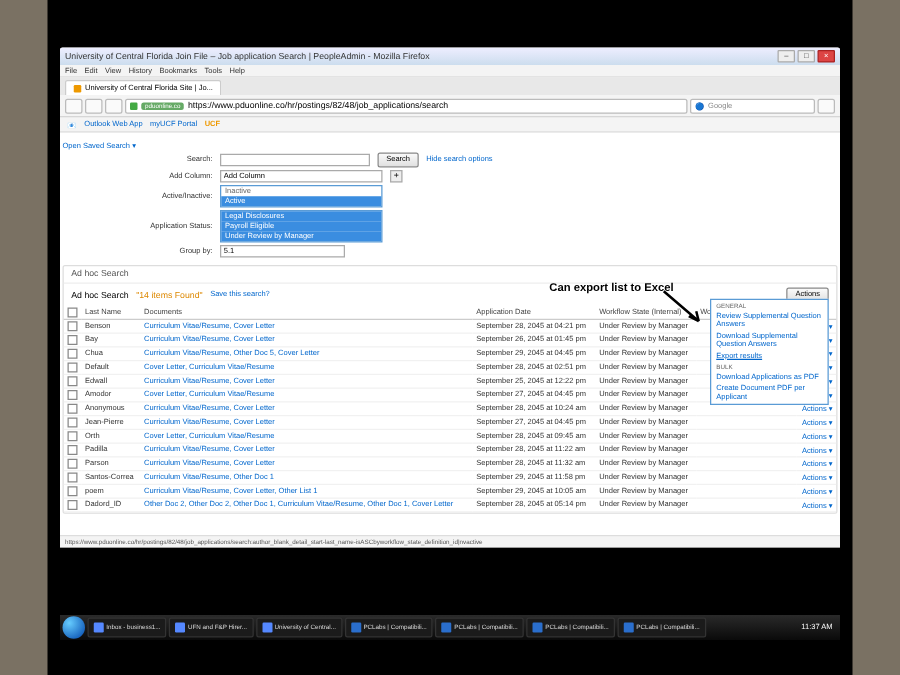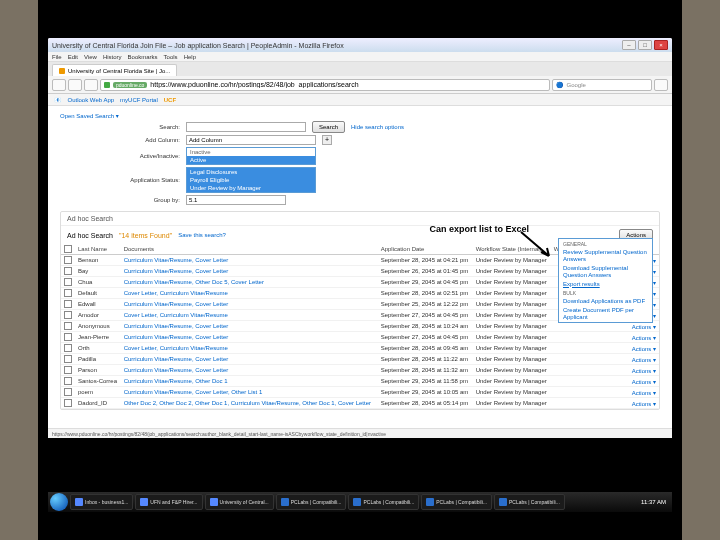--- a/index.html
+++ b/index.html
@@ -19,21 +19,21 @@
   .tab { height: 12px; background: #fff; border: 1px solid #ccc; border-bottom: none; border-radius: 2px 2px 0 0; padding: 0 6px; font-size: 6px; display: flex; align-items: center; gap: 3px; }
   .tab .fav { width: 6px; height: 6px; background: #e90; border-radius: 1px; }
   .navbar { height: 18px; background: #f4f4f4; border-bottom: 1px solid #ccc; display: flex; align-items: center; gap: 2px; padding: 0 4px; }
   .navbtn { width: 14px; height: 12px; border: 1px solid #bbb; border-radius: 2px; background: #fafafa; }
   .urlbar { flex: 1; height: 12px; background: #fff; border: 1px solid #bbb; border-radius: 2px; display: flex; align-items: center; padding: 0 3px; gap: 3px; }
   .urlbar .lock { width: 6px; height: 6px; background: #4a4; border-radius: 1px; }
   .urlbar .tag { background: #6a6; color: #fff; padding: 0 3px; border-radius: 2px; font-size: 5px; }
   .searchbox { width: 100px; height: 12px; background: #fff; border: 1px solid #bbb; border-radius: 2px; display: flex; align-items: center; padding: 0 3px; gap: 3px; font-size: 6px; color: #888; }
   .bookbar { height: 12px; background: #f4f4f4; border-bottom: 1px solid #ddd; display: flex; align-items: center; gap: 6px; padding: 0 6px; font-size: 6px; color: #333; }
   .bookbar span.link { color: #06c; }
-  .content { padding: 4px 12px; }
+  .content { padding: 4px 2px; }
   .searchrow { display: flex; align-items: center; gap: 6px; margin: 2px 0; }
   .searchrow .lbl { width: 120px; text-align: right; color: #333; font-size: 6px; }
   .searchrow input[type=text] { height: 10px; border: 1px solid #aaa; font-size: 6px; padding: 0 2px; }
   .btn { height: 12px; border: 1px solid #888; background: linear-gradient(#fafafa,#e0e0e0); border-radius: 2px; padding: 0 6px; font-size: 6px; display: inline-flex; align-items: center; }
   .linkish { color: #06c; font-size: 6px; }
   .dd { border: 1px solid #5a9bd5; background: #fff; width: 130px; font-size: 6px; }
   .dd .sel { background: #3a8de0; color: #fff; padding: 1px 3px; }
   .dd .opt { padding: 1px 3px; color: #06c; }
   .panel { border: 1px solid #ddd; margin-top: 6px; border-radius: 2px; }
   .panel-h { padding: 3px 6px; color: #555; font-size: 7px; border-bottom: 1px solid #eee; }

